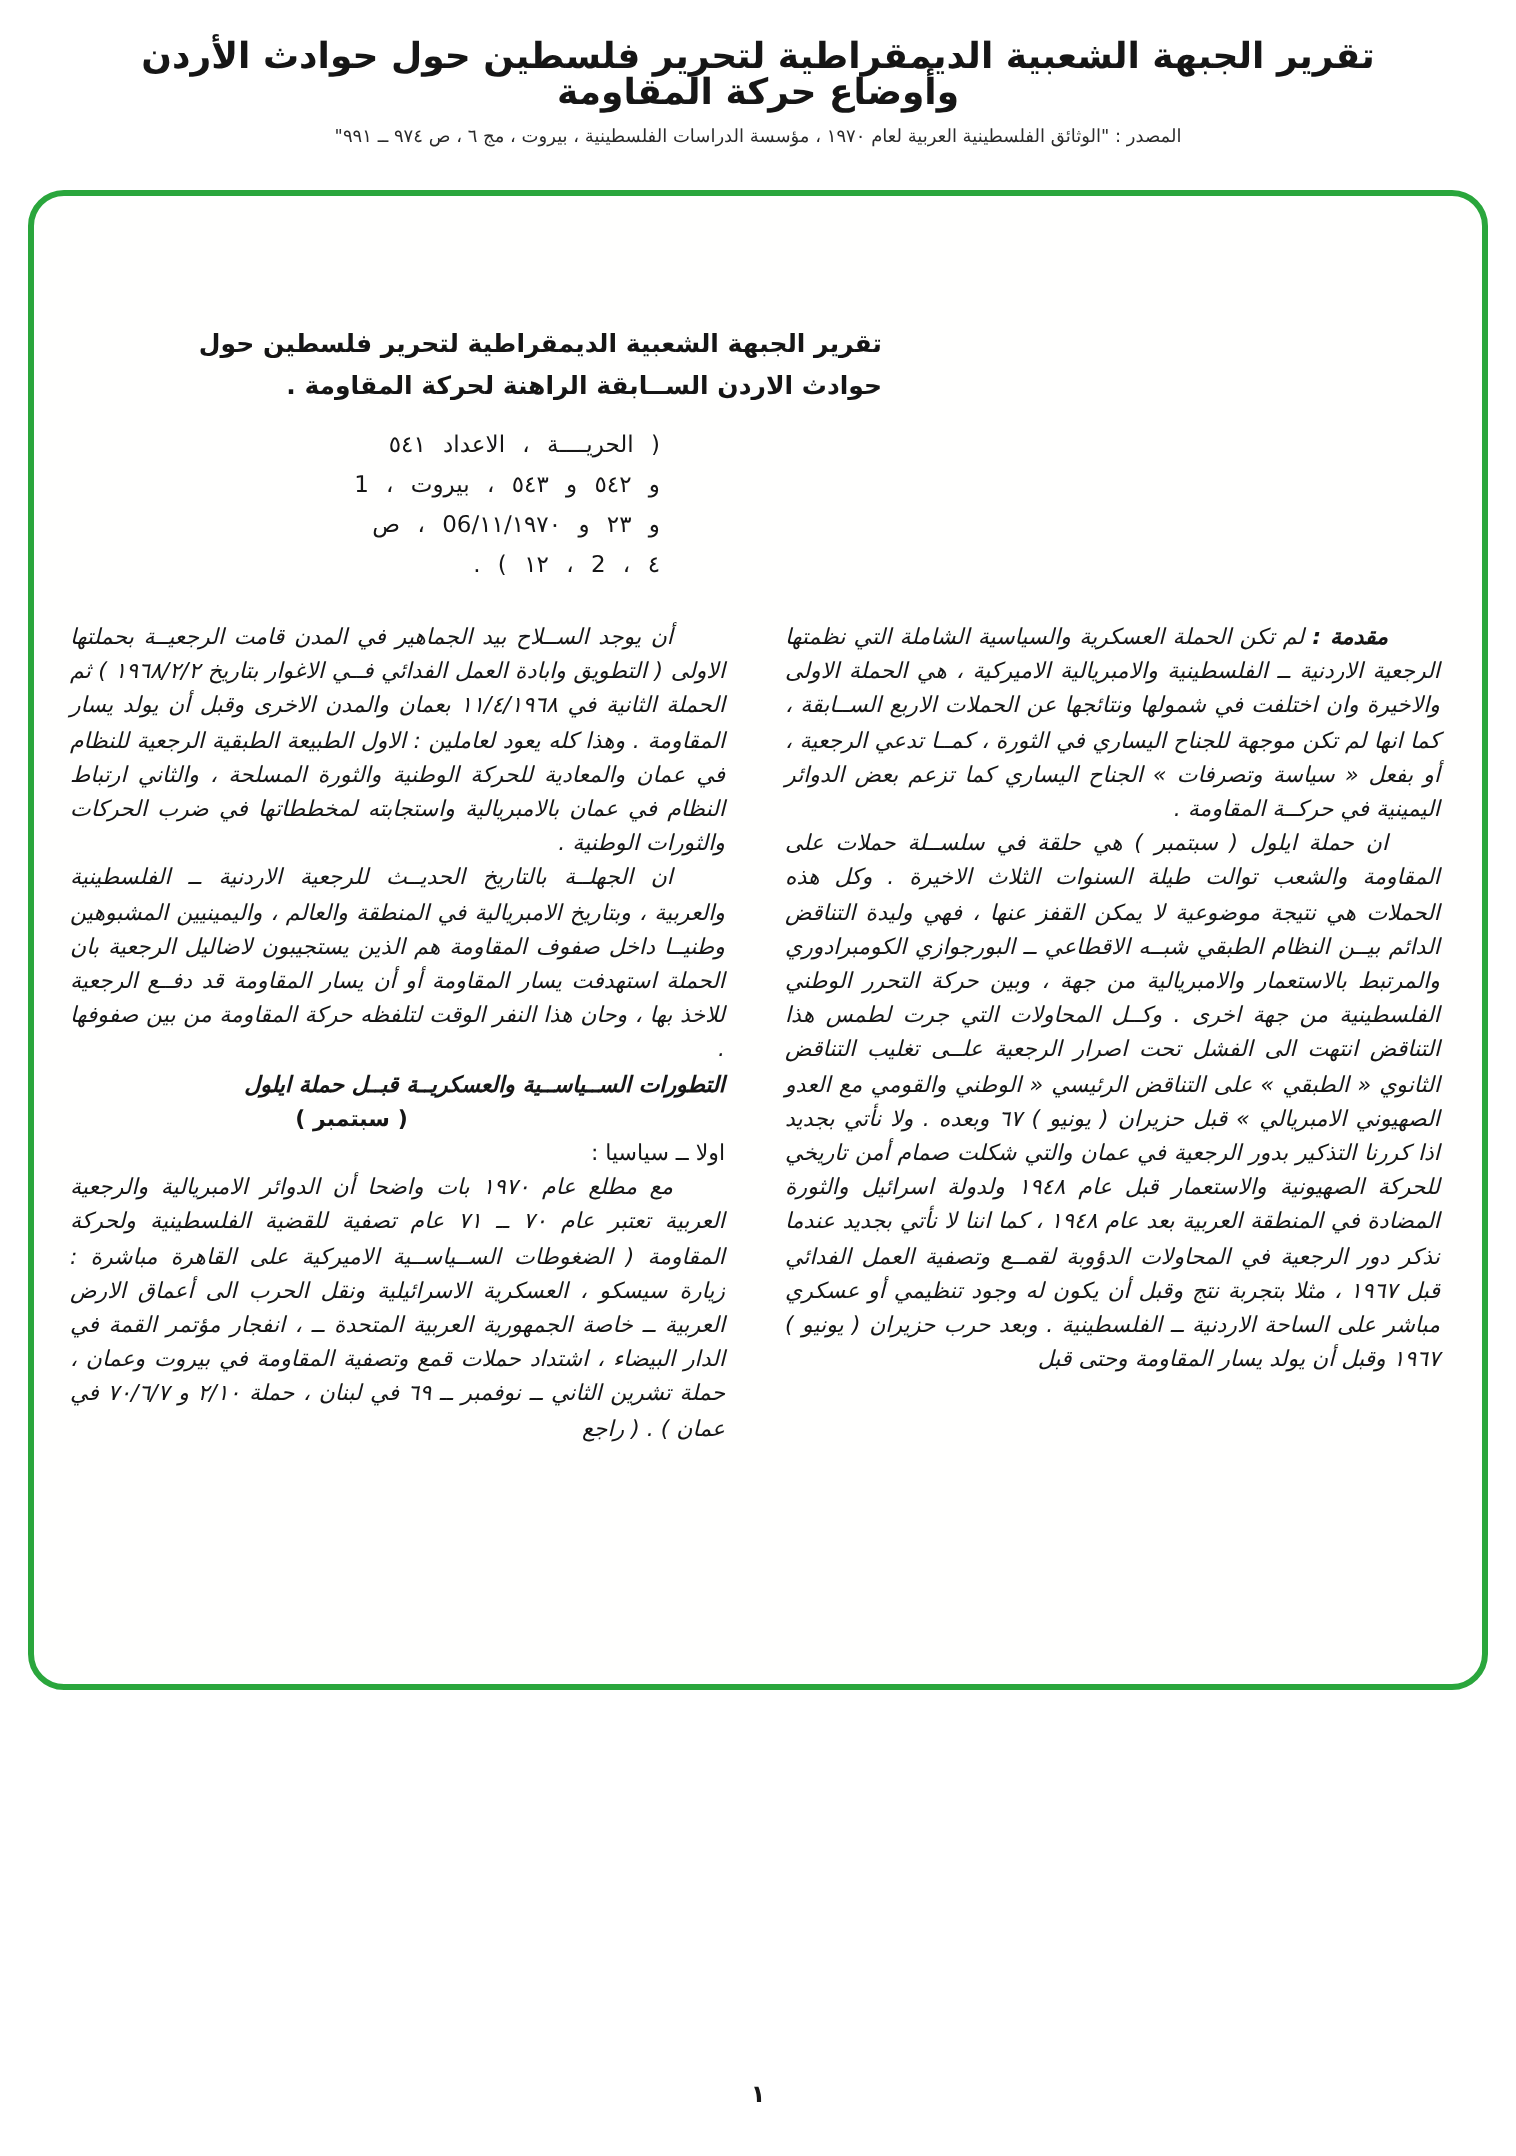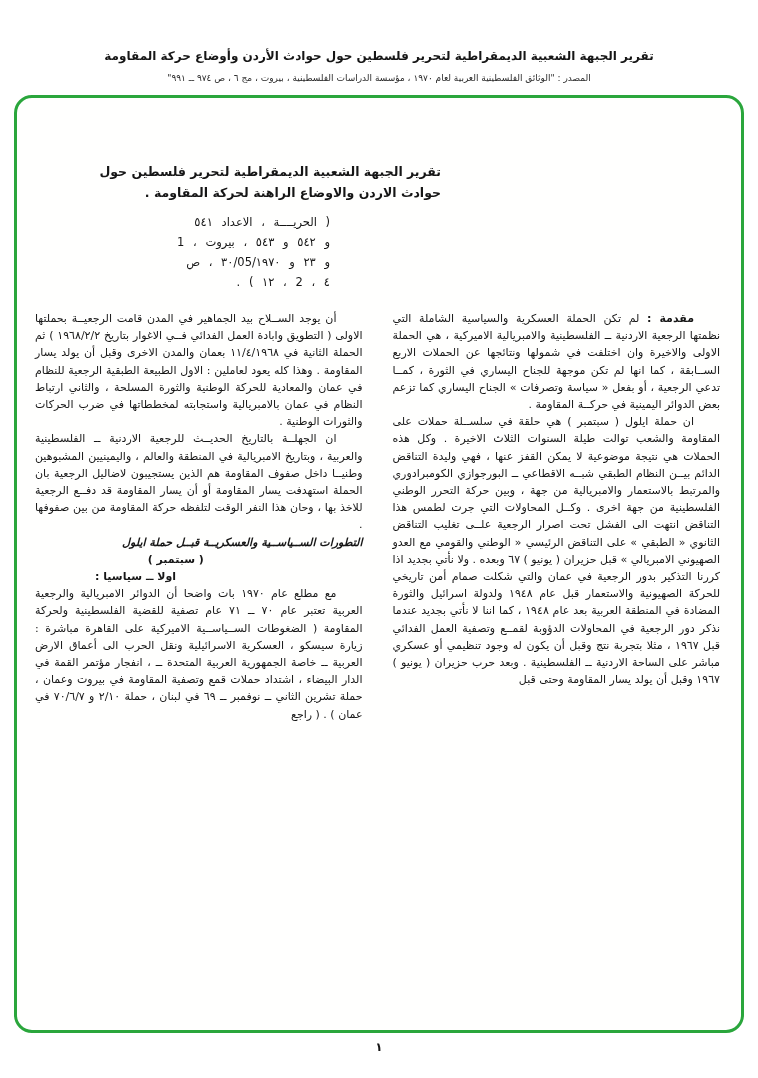--- a/index.html
+++ b/index.html
@@ -9,30 +9,29 @@
     overflow: hidden;
   }
   body {
     position: relative;
     direction: rtl;
     font-family: "DejaVu Sans", sans-serif;
     color: #161616;
   }
   .page-header { text-align: center; padding-top: 20px; }
   .header-title {
-    font-size: 12px; font-weight: bold; line-height: 18px;
+    font-size: 18px; font-weight: bold; line-height: 18px;
     padding: 0 40px;
-    margin-top: 27px;
   }
   .source-line {
     font-size: 9px; margin-top: 8px; color: #2a2a2a;
   }
   .frame {
     position: absolute;
-    left: 14px; right: 14px; top: 95px; height: 938px;
+    left: 14px; right: 14px; top: 95px; height: 750px;
     border: 3px solid #2aa63c;
     border-radius: 18px;
     background: #fffffe;
   }
   .doc-head {
     position: absolute; top: 63px; right: 300px;
     text-align: right; font-weight: bold;
     font-size: 12.5px; line-height: 21px;
     letter-spacing: 0.3px;
     white-space: nowrap;
@@ -45,49 +44,49 @@
   }
   .columns {
     position: absolute; top: 212px; right: 21px; left: 18px;
     display: flex; gap: 30px;
   }
   .col {
     flex: 1;
     font-size: 11px; line-height: 17.2px;
     text-align: justify;
   }
-  .para { text-indent: 26px; }
+  .para { text-indent: 26px; font-style: italic; }
   .b { font-weight: bold; }
   .sec-head { font-weight: bold; text-indent: 0; font-style: italic; }
   .sec-head-cont { font-weight: bold; text-align: center; padding-right: 46px; }
-  .subsec { font-weight: bold; text-align: left; padding-left: 60px; }
+  .subsec { font-weight: normal; text-align: right; padding-left: 60px; }
   .page-number {
     position: absolute; top: 1040px; left: 0; right: 0;
     text-align: center; font-size: 12px; font-weight: bold;
   }
 </style>
 </head>
 <body>
 
 <div class="page-header">
   <div class="header-title">تقرير الجبهة الشعبية الديمقراطية لتحرير فلسطين حول حوادث الأردن وأوضاع حركة المقاومة</div>
   <div class="source-line">المصدر : "الوثائق الفلسطينية العربية لعام ١٩٧٠ ، مؤسسة الدراسات الفلسطينية ، بيروت ، مج ٦ ، ص ٩٧٤ ــ ٩٩١"</div>
 </div>
 
 <div class="frame" style="border-color: rgb(42, 166, 60);">
 
   <div class="doc-head">
     <div>تقرير الجبهة الشعبية الديمقراطية لتحرير فلسطين حول</div>
-    <div>حوادث الاردن والاوضاع الراهنة لحركة المقاومة .</div>
+    <div>حوادث الاردن الســابقة الراهنة لحركة المقاومة .</div>
   </div>
 
   <div class="ref-block">
     <div>( الحريــــة ، الاعداد ٥٤١</div>
     <div>و ٥٤٢ و ٥٤٣ ، بيروت ، 1</div>
-    <div>و ٢٣ و ٣٠/05/١٩٧٠ ، ص</div>
+    <div>و ٢٣ و 06/١١/١٩٧٠ ، ص</div>
     <div>٤ ، 2 ، ١٢ ) .</div>
   </div>
 
   <div class="columns">
 
     <div class="col">
       <p class="para"><span class="b">مقدمة :</span> <span>لم تكن الحملة العسكرية والسياسية الشاملة التي نظمتها الرجعية الاردنية ــ الفلسطينية والامبريالية الاميركية ، هي الحملة الاولى والاخيرة وان اختلفت في شمولها ونتائجها عن الحملات الاربع الســابقة ، كما انها لم تكن موجهة للجناح اليساري في الثورة ، كمــا تدعي الرجعية ، أو بفعل « سياسة وتصرفات » الجناح اليساري كما تزعم بعض الدوائر اليمينية في حركــة المقاومة .</span></p>
       <p class="para">ان حملة ايلول ( سبتمبر ) هي حلقة في سلســلة حملات على المقاومة والشعب توالت طيلة السنوات الثلاث الاخيرة . وكل هذه الحملات هي نتيجة موضوعية لا يمكن القفز عنها ، فهي وليدة التناقض الدائم بيــن النظام الطبقي شبــه الاقطاعي ــ البورجوازي الكومبرادوري والمرتبط بالاستعمار والامبريالية من جهة ، وبين حركة التحرر الوطني الفلسطينية من جهة اخرى . وكــل المحاولات التي جرت لطمس هذا التناقض انتهت الى الفشل تحت اصرار الرجعية علــى تغليب التناقض الثانوي « الطبقي » على التناقض الرئيسي « الوطني والقومي مع العدو الصهيوني الامبريالي » قبل حزيران ( يونيو ) ٦٧ وبعده . ولا نأتي بجديد اذا كررنا التذكير بدور الرجعية في عمان والتي شكلت صمام أمن تاريخي للحركة الصهيونية والاستعمار قبل عام ١٩٤٨ ولدولة اسرائيل والثورة المضادة في المنطقة العربية بعد عام ١٩٤٨ ، كما اننا لا نأتي بجديد عندما نذكر دور الرجعية في المحاولات الدؤوبة لقمــع وتصفية العمل الفدائي قبل ١٩٦٧ ، مثلا بتجربة نتج وقبل أن يكون له وجود تنظيمي أو عسكري مباشر على الساحة الاردنية ــ الفلسطينية . وبعد حرب حزيران ( يونيو ) ١٩٦٧ وقبل أن يولد يسار المقاومة وحتى قبل</p>
     </div>
 

